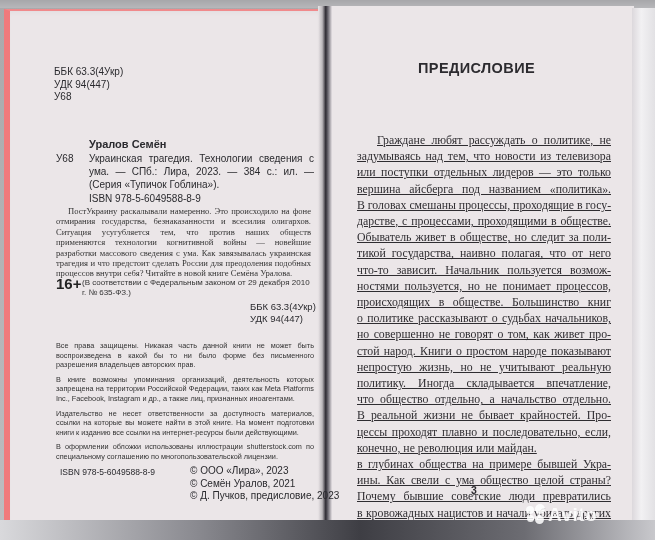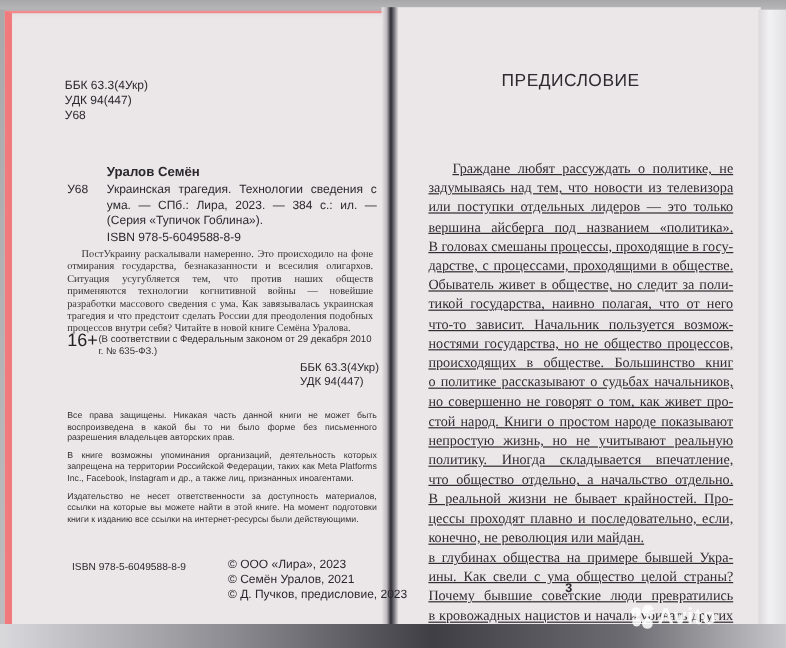--- a/index.html
+++ b/index.html
@@ -49,32 +49,32 @@
     .biblio { left: 56px; top: 152px; width: 258px; font-size: 10px; line-height: 13px; }
     .biblio .code { position: absolute; left: 0; top: 0; }
     .biblio .desc { margin-left: 33px; text-align: justify; text-align-last: left; }
     .biblio .isbn-line { margin-left: 33px; margin-top: 1px; }
     .annotation {
       left: 56px; top: 206px; width: 255px;
       font-family: "Liberation Serif", serif; font-size: 8.6px; line-height: 10.4px;
       text-align: justify; text-indent: 12px; color: #333;
     }
     .age-row { left: 56px; top: 275px; width: 258px; }
-    .age-row .age { font-size: 15px; font-weight: normal; color: #222; position: absolute; left: 0; top: 0; text-align: right; }
+    .age-row .age { font-size: 15px; font-weight: bold; color: #222; position: absolute; left: 0; top: 0; text-align: right; }
     .age-row .law { position: absolute; left: 26px; top: 3px; font-size: 8px; line-height: 10px; color: #333; width: 232px; }
     .bbk-bottom { left: 250px; top: 301px; font-size: 9.5px; line-height: 12px; }
     .rights { left: 56px; top: 341px; width: 258px; font-size: 7.3px; line-height: 9.6px; color: #333; }
     .rights p { margin-bottom: 5px; text-align: justify; }
     .isbn-bottom { left: 60px; top: 467px; font-size: 8.5px; }
     .copyrights { left: 190px; top: 465px; font-size: 10px; line-height: 12.5px; }
 
     
     .rp { position: absolute; color: #2e2c30; }
     .preface-title {
-      left: 418px; top: 60px; font-size: 14.5px; font-weight: normal;
+      left: 418px; top: 60px; font-size: 14.5px; font-weight: bold;
       letter-spacing: 0.4px; color: #2c2b2f;
     }
     .preface-body {
       left: 357px; top: 132px; width: 254px;
       font-family: "Liberation Serif", serif; font-size: 11.8px; line-height: 16.2px;
       text-align: justify; text-align-last: justify; color: #2f2d31;
     }
     .preface-body .line { display: block; white-space: nowrap; text-align: justify; text-align-last: justify; text-decoration: underline; }
     .preface-body .line.indent { padding-left: 20px; }
     .preface-body .line.last { text-align-last: left; }
@@ -121,20 +121,21 @@
 
   <div class="lp bbk-bottom">
     <div>ББК 63.3(4Укр)</div>
     <div>УДК 94(447)</div>
   </div>
 
   <div class="lp rights">
     <p>Все права защищены. Никакая часть данной книги не может быть воспроизведена в какой бы то ни было форме без письменного разрешения владельцев авторских прав.</p>
     <p>В книге возможны упоминания организаций, деятельность которых запрещена на территории Российской Федерации, таких как Meta Platforms Inc., Facebook, Instagram и др., а также лиц, признанных иноагентами.</p>
     <p>Издательство не несет ответственности за доступность материалов, ссылки на которые вы можете найти в этой книге. На момент подготовки книги к изданию все ссылки на интернет-ресурсы были действующими.</p>
+    <p>В оформлении обложки использованы иллюстрации shutterstock.com по специальному соглашению по многопользовательской лицензии.</p>
   </div>
 
   <div class="lp isbn-bottom">ISBN 978-5-6049588-8-9</div>
 
   <div class="lp copyrights">
     <div>© ООО «Лира», 2023</div>
     <div>© Семён Уралов, 2021</div>
     <div>© Д. Пучков, предисловие, 2023</div>
   </div>
 
@@ -143,21 +144,21 @@
   <div class="rp preface-body" id="preface-body">
       <span class="line indent">Граждане любят рассуждать о политике, не</span>
       <span class="line">задумываясь над тем, что новости из телевизора</span>
       <span class="line">или поступки отдельных лидеров — это только</span>
       <span class="line">вершина айсберга под названием «политика».</span>
       <span class="line">В головах смешаны процессы, проходящие в госу-</span>
       <span class="line">дарстве, с процессами, проходящими в обществе.</span>
       <span class="line">Обыватель живет в обществе, но следит за поли-</span>
       <span class="line">тикой государства, наивно полагая, что от него</span>
       <span class="line">что-то зависит. Начальник пользуется возмож-</span>
-      <span class="line">ностями государства, но не общество процессов,</span>
+      <span class="line">ностями пользуется, но не понимает процессов,</span>
       <span class="line">происходящих в обществе. Большинство книг</span>
       <span class="line">о политике рассказывают о судьбах начальников,</span>
       <span class="line">но совершенно не говорят о том, как живет про-</span>
       <span class="line">стой народ. Книги о простом народе показывают</span>
       <span class="line">непростую жизнь, но не учитывают реальную</span>
       <span class="line">политику. Иногда складывается впечатление,</span>
       <span class="line">что общество отдельно, а начальство отдельно.</span>
       <span class="line">В реальной жизни не бывает крайностей. Про-</span>
       <span class="line">цессы проходят плавно и последовательно, если,</span>
       <span class="line last">конечно, не революция или майдан.</span>

